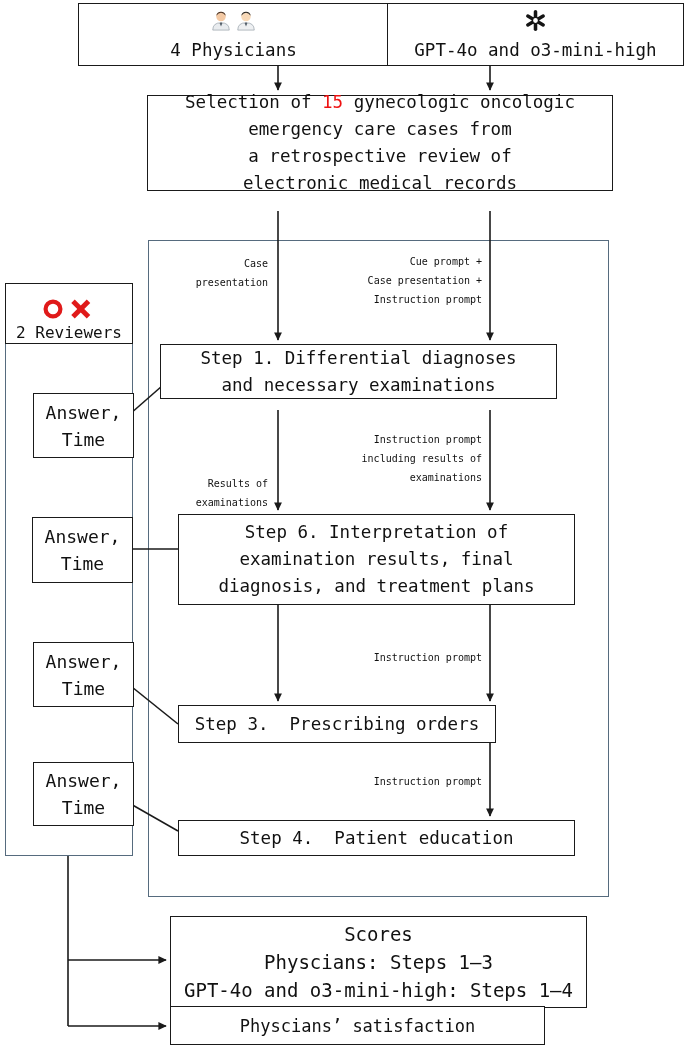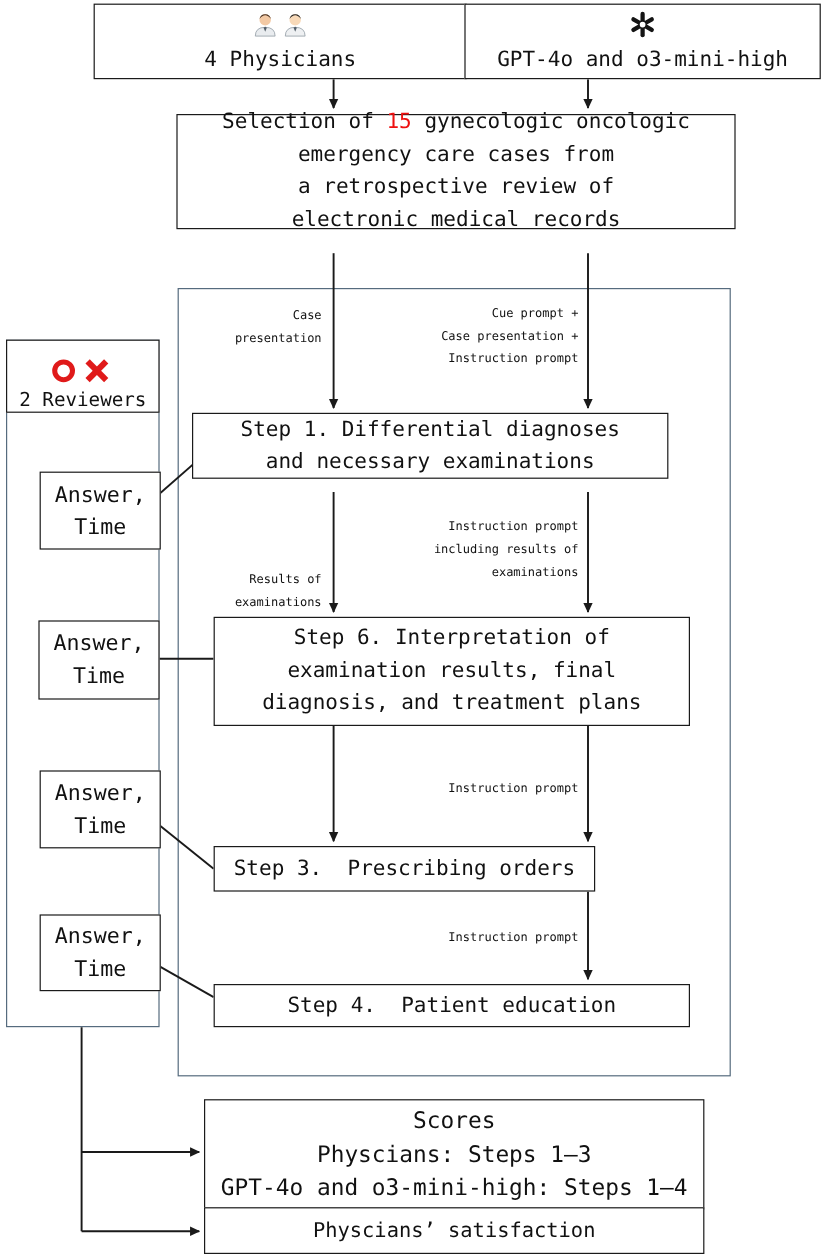--- a/index.html
+++ b/index.html
@@ -162,15 +162,15 @@
 examinations</div>
   <div class="edge-label" style="left:300px;top:430px;width:182px;">Instruction prompt
 including results of
 examinations</div>
   <div class="edge-label" style="left:300px;top:648px;width:182px;">Instruction prompt</div>
   <div class="edge-label" style="left:300px;top:772px;width:182px;">Instruction prompt</div>
 
   <div class="node scores ml" style="left:170px;top:916px;width:417px;height:92px;">Scores
 Physcians: Steps 1–3
 GPT-4o and o3-mini-high: Steps 1–4</div>
-  <div class="node satisfaction ml" style="left:170px;top:1006px;width:417px;height:39px;">Physcians’ satisfaction</div>
+  <div class="node satisfaction ml" style="left:170px;top:1006px;width:375px;height:39px;">Physcians’ satisfaction</div>
 
 </div>
 
 </body></html>

